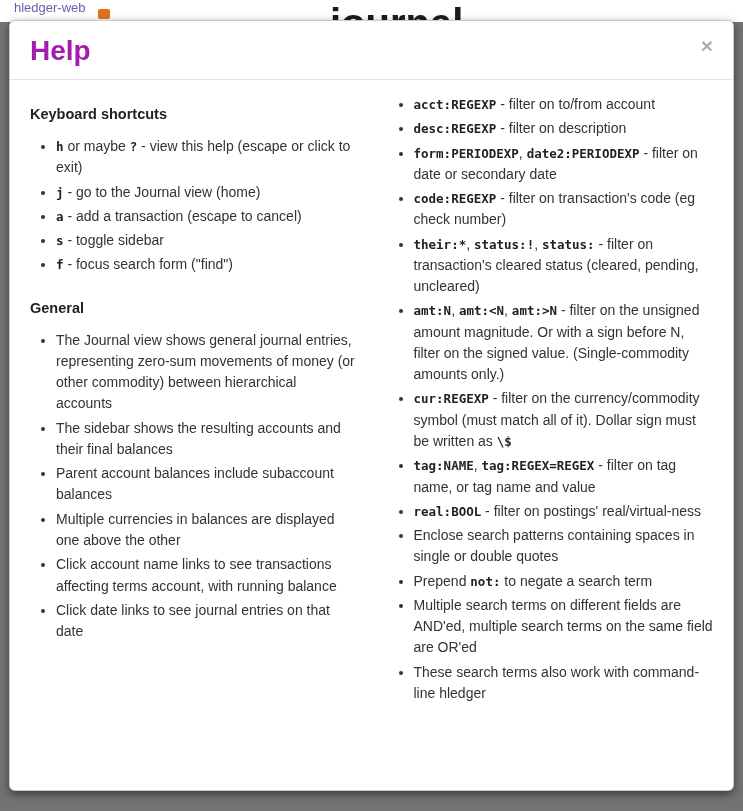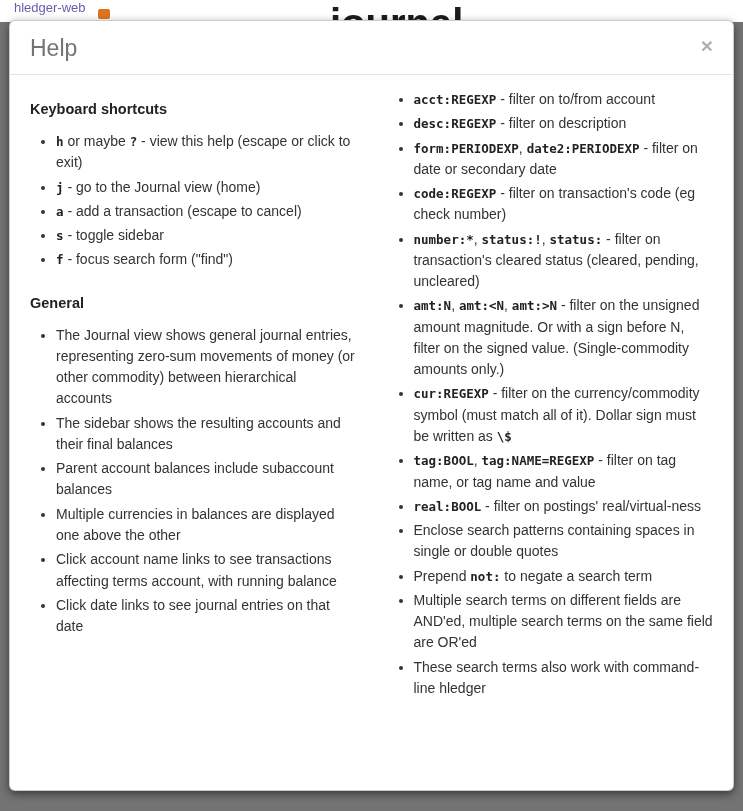--- a/index.html
+++ b/index.html
@@ -48,21 +48,21 @@
     background: #fff;
     border: 1px solid rgba(0,0,0,0.2);
     border-radius: 6px;
     box-shadow: 0 3px 9px rgba(0,0,0,0.5);
   }
   .modal-header {
     padding: 14px 20px 12px 20px;
     border-bottom: 1px solid #e5e5e5;
   }
   .modal-title {
-    font-size: 23px; font-weight: 400; color: #737373;
+    font-size: 28px; font-weight: 700; color: #a21caf;
     font-family: "Liberation Sans", sans-serif;
   }
   .close {
     float: right;
     background: none; border: 0; cursor: pointer;
     font-size: 21px; font-weight: bold; line-height: 1;
     color: var(--close, #b0b0b0);
     font-family: "Liberation Sans", sans-serif;
   }
 
@@ -129,24 +129,24 @@
           <li><span>Click account name links to see transactions affecting terms account, with running balance</span></li>
           <li><span>Click date links to see journal entries on that date</span></li>
         </ul>
     </div>
     <div class="col">
       <ul class="help-list">
           <li><span class="code">acct:REGEXP</span><span> - filter on to/from account</span></li>
           <li><span class="code">desc:REGEXP</span><span> - filter on description</span></li>
           <li><span class="code">form:PERIODEXP</span><span>, </span><span class="code">date2:PERIODEXP</span><span> - filter on date or secondary date</span></li>
           <li><span class="code">code:REGEXP</span><span> - filter on transaction's code (eg check number)</span></li>
-          <li><span class="code">number:*</span><span>, </span><span class="code">status:!</span><span>, </span><span class="code">status:</span><span> - filter on transaction's cleared status (cleared, pending, uncleared)</span></li>
+          <li><span class="code">their:*</span><span>, </span><span class="code">status:!</span><span>, </span><span class="code">status:</span><span> - filter on transaction's cleared status (cleared, pending, uncleared)</span></li>
           <li><span class="code">amt:N</span><span>, </span><span class="code">amt:&lt;N</span><span>, </span><span class="code">amt:&gt;N</span><span> - filter on the unsigned amount magnitude. Or with a sign before N, filter on the signed value. (Single-commodity amounts only.)</span></li>
           <li><span class="code">cur:REGEXP</span><span> - filter on the currency/commodity symbol (must match all of it). Dollar sign must be written as </span><span class="code">\$</span></li>
-          <li><span class="code">tag:BOOL</span><span>, </span><span class="code">tag:NAME=REGEXP</span><span> - filter on tag name, or tag name and value</span></li>
+          <li><span class="code">tag:NAME</span><span>, </span><span class="code">tag:REGEX=REGEX</span><span> - filter on tag name, or tag name and value</span></li>
           <li><span class="code">real:BOOL</span><span> - filter on postings' real/virtual-ness</span></li>
           <li><span>Enclose search patterns containing spaces in single or double quotes</span></li>
           <li><span>Prepend </span><span class="code">not:</span><span> to negate a search term</span></li>
           <li><span>Multiple search terms on different fields are AND'ed, multiple search terms on the same field are OR'ed</span></li>
           <li><span>These search terms also work with command-line hledger</span></li>
         </ul>
     </div>
   </div>
 </div>
 

